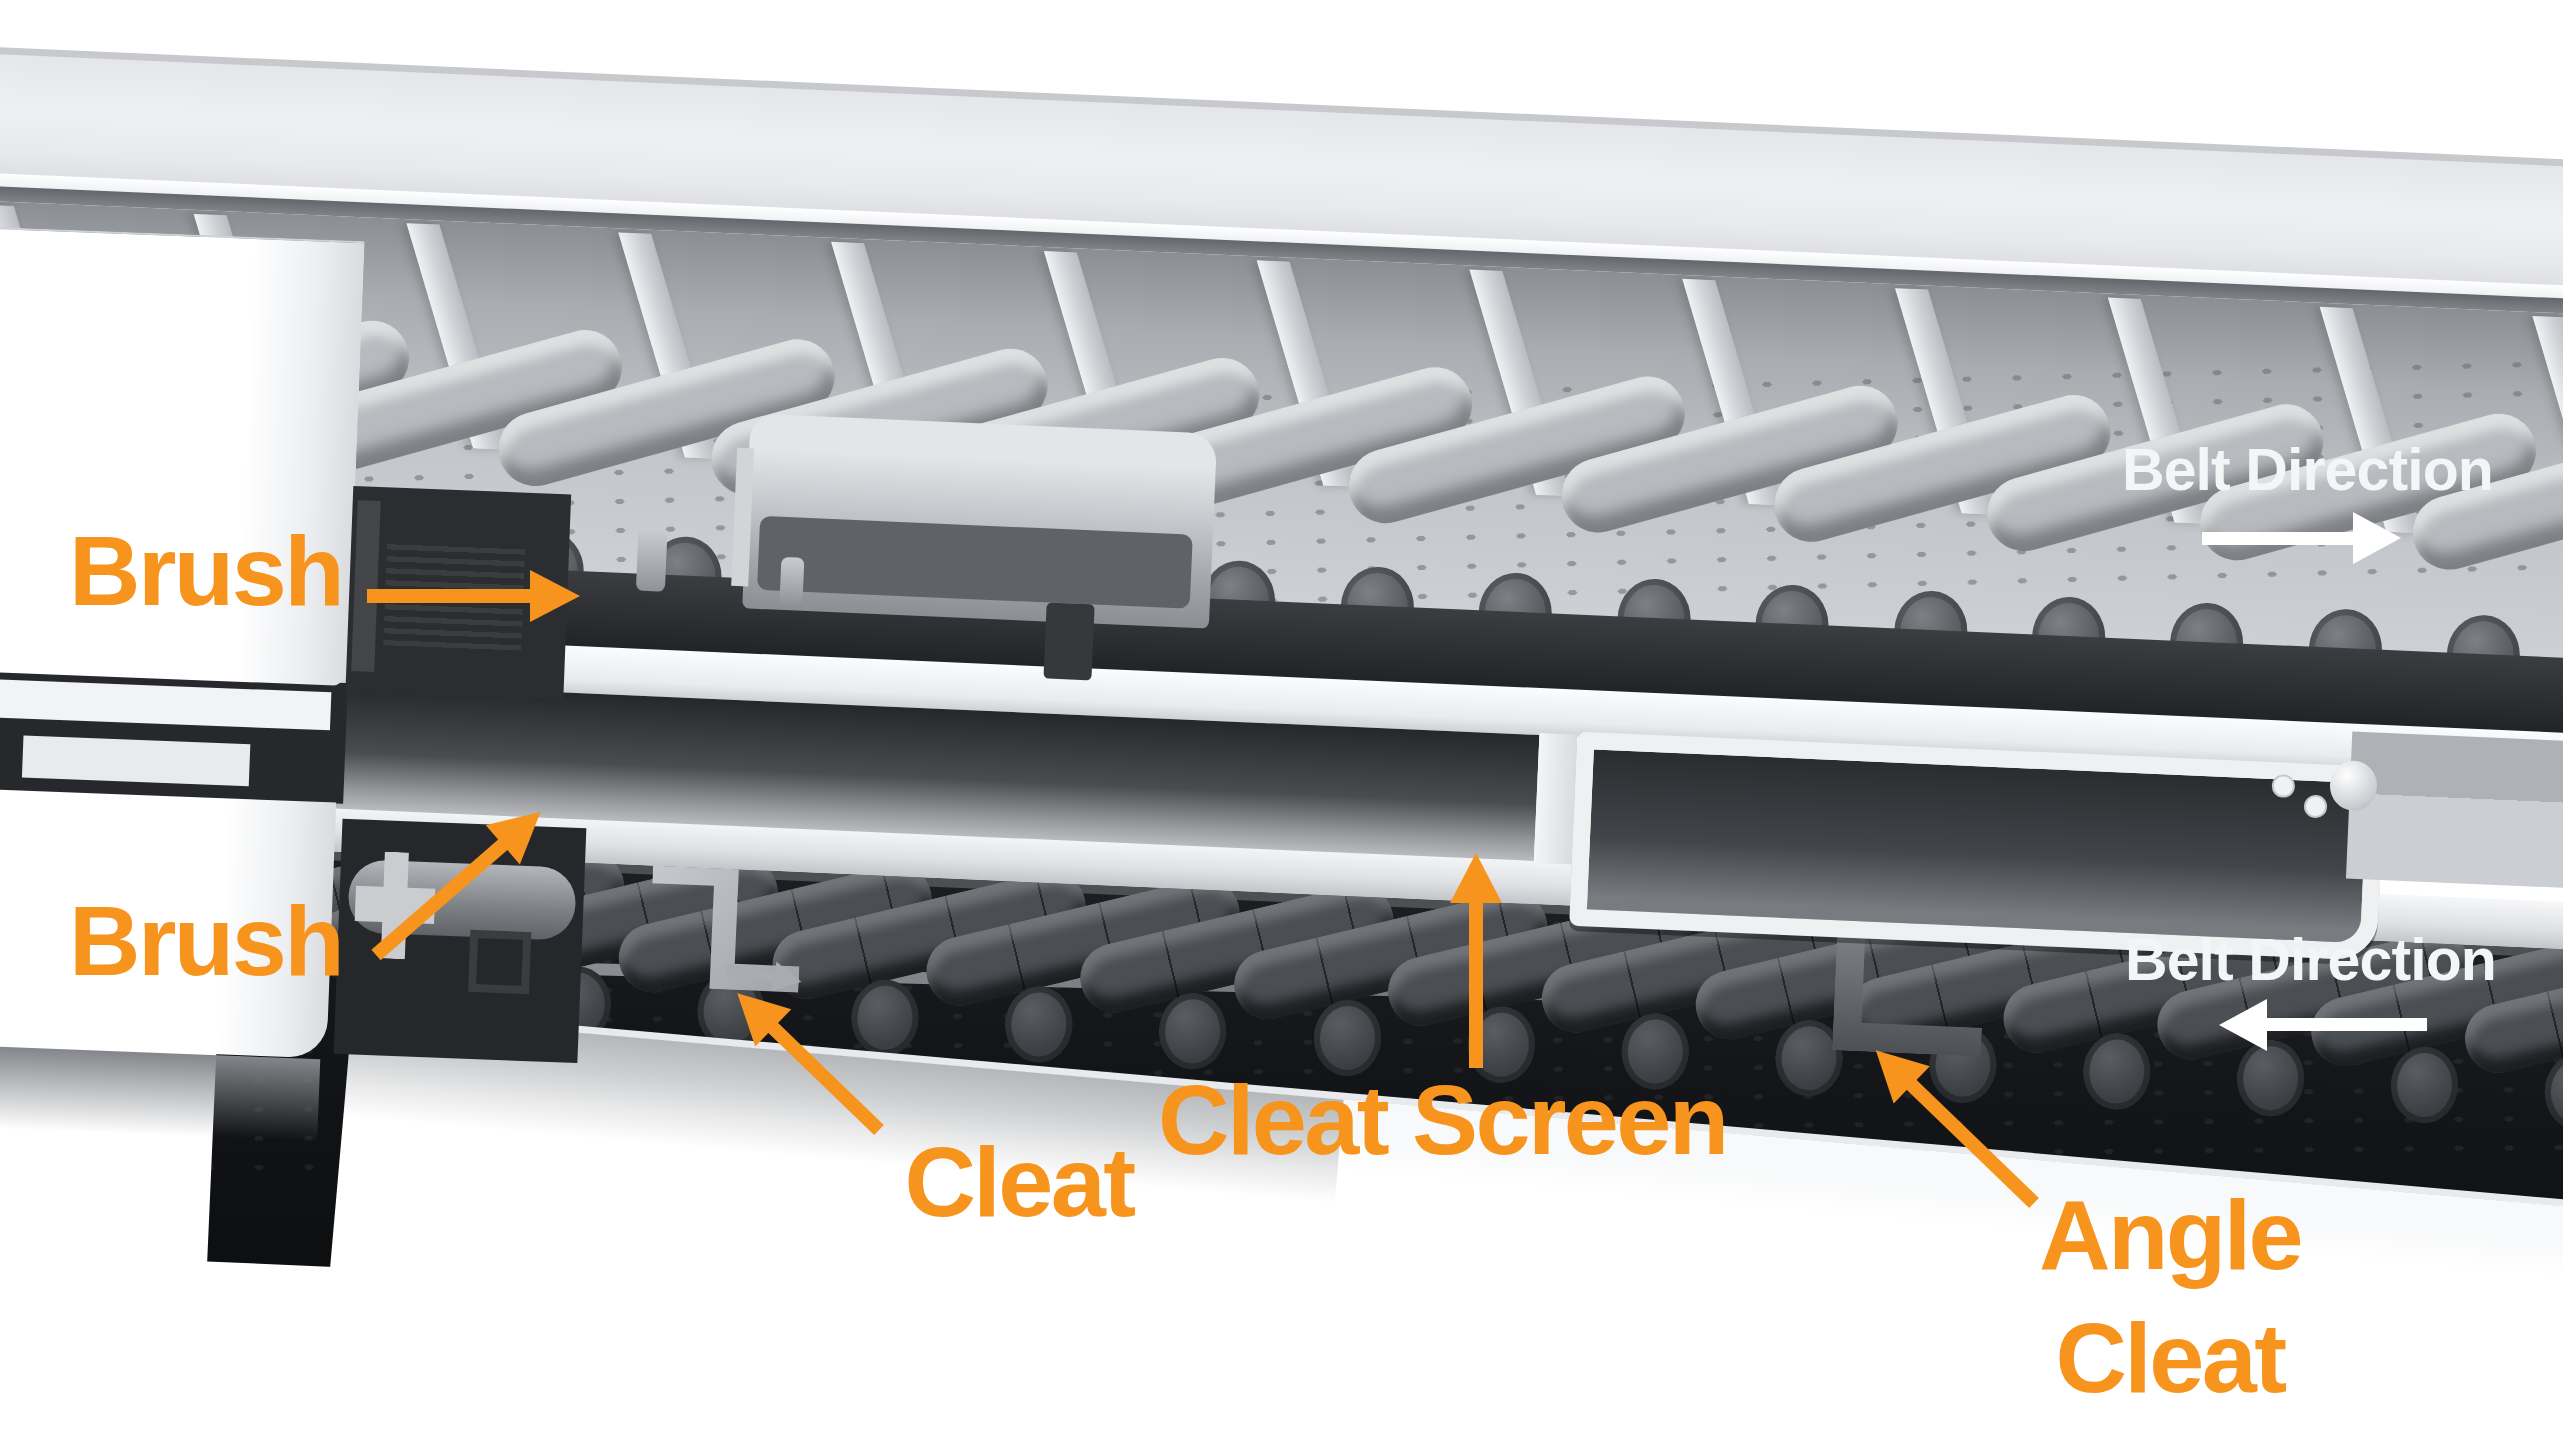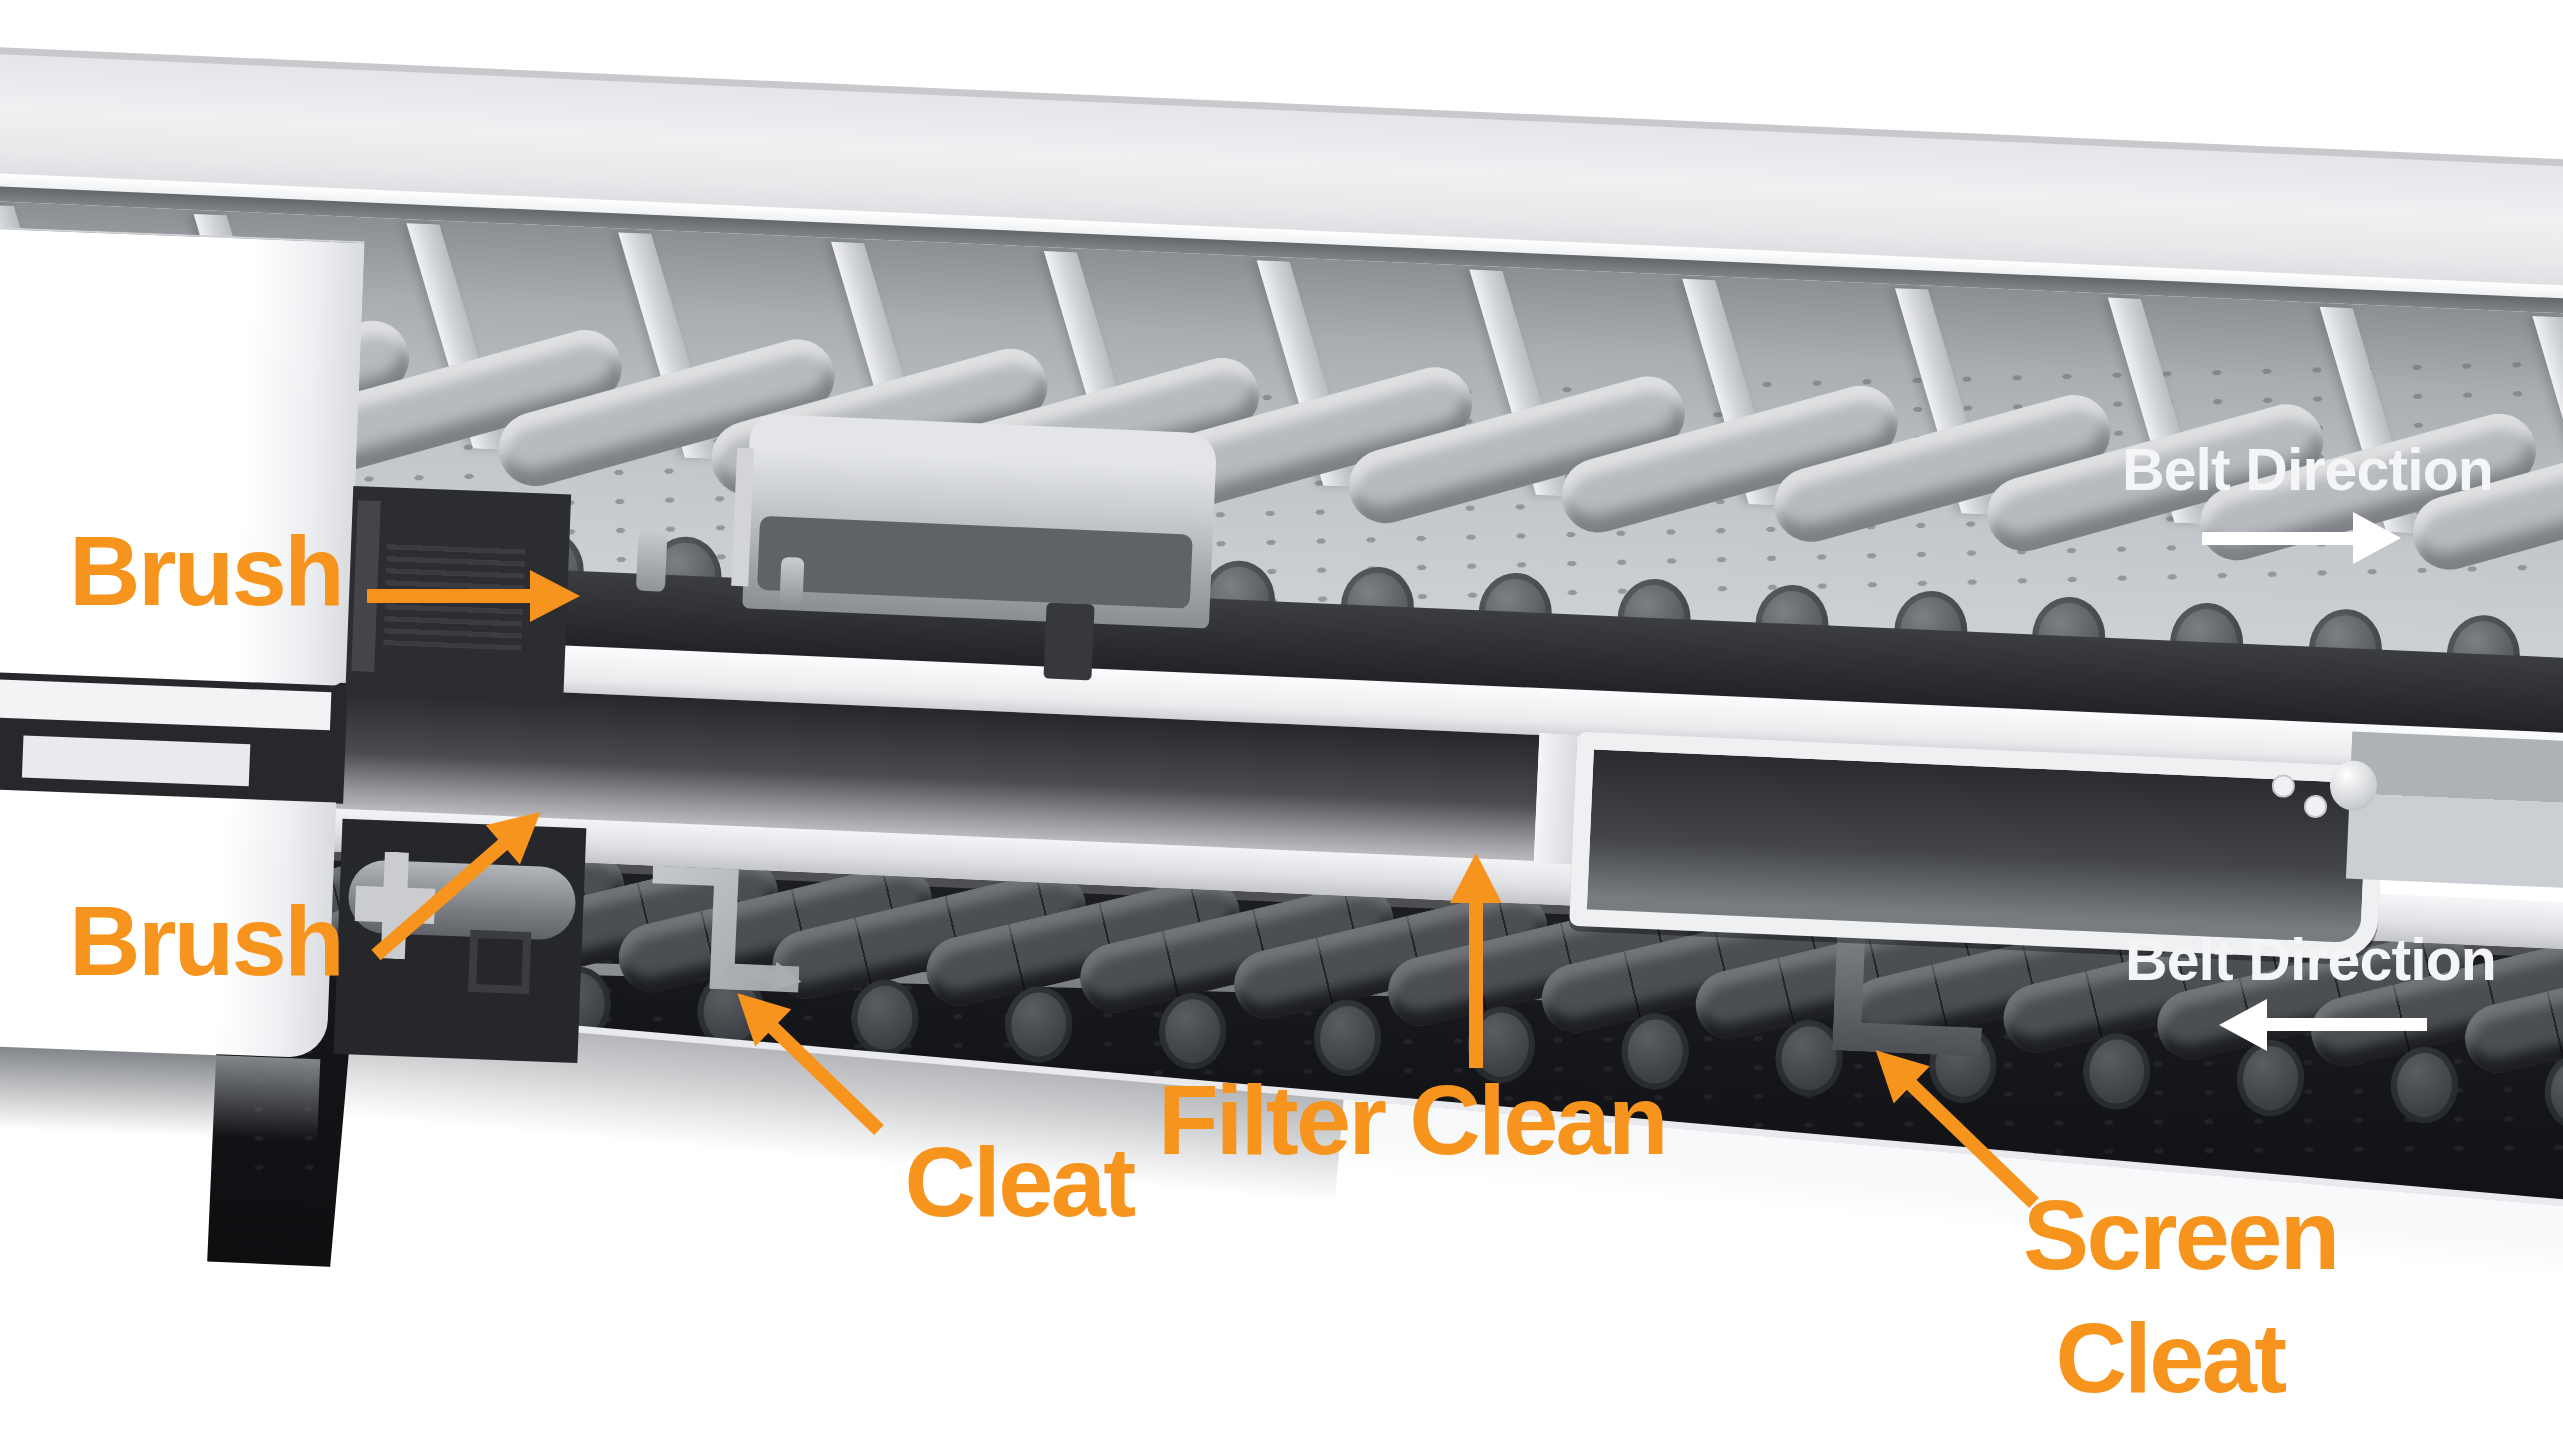--- a/index.html
+++ b/index.html
@@ -311,36 +311,36 @@
       <div class="sh"></div>
       <div class="hd"></div>
     </div>
 
   <div class="label beltdir l-belt-bottom">Belt Direction</div>
   <div class="arr a-belt-bottom">
       <div class="sh"></div>
       <div class="hd"></div>
     </div>
 
-  <div class="label l-filter">Filter Clean</div>
+  <div class="label l-filter">Cleat Screen</div>
   <div class="arr a-filter">
       <div class="sh"></div>
       <div class="hd"></div>
     </div>
 
   <div class="label center l-clean">
     <div>Cleat</div>
   </div>
   <div class="arr a-clean">
       <div class="sh"></div>
       <div class="hd"></div>
     </div>
 
   <div class="label center l-angle">
-    <div>Screen</div>
+    <div>Angle</div>
     <div>Cleat</div>
   </div>
   <div class="arr a-angle">
       <div class="sh"></div>
       <div class="hd"></div>
     </div>
 
 </div>
 
 

